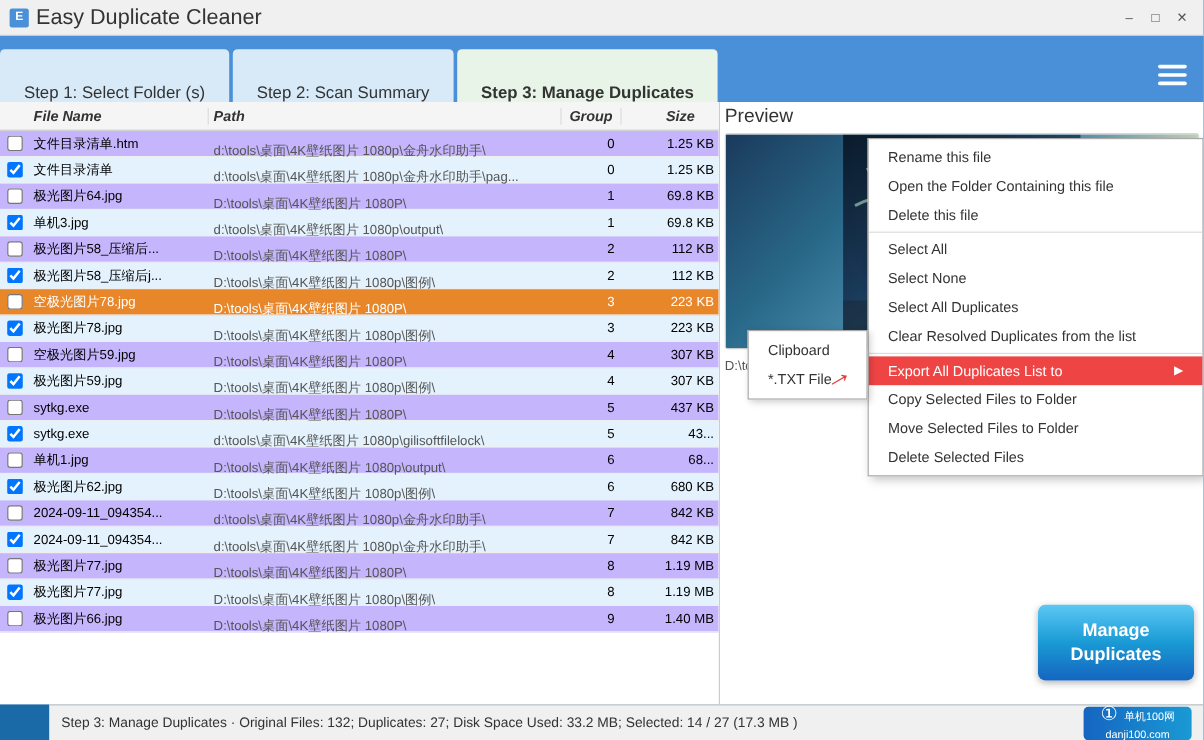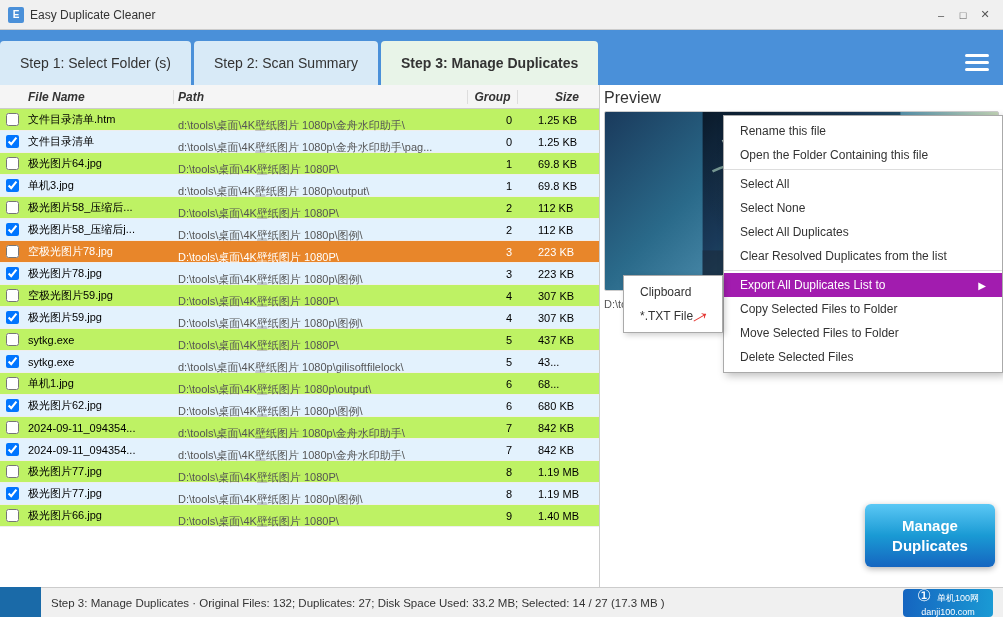--- a/index.html
+++ b/index.html
@@ -8,38 +8,38 @@
     
     .title-bar {
       background: #f0f0f0;
       height: 30px;
       display: flex;
       align-items: center;
       padding: 0 8px;
       border-bottom: 1px solid #ccc;
     }
     .title-bar-icon { width: 16px; height: 16px; margin-right: 6px; background: #4a90d9; border-radius: 2px; display: flex; align-items: center; justify-content: center; color: white; font-size: 10px; font-weight: bold; }
-    .title-bar-title { flex: 1; font-size: 12px; color: #333; }
+    .title-bar-title { flex: 1; font-size: 18px; color: #333; }
     .title-bar-controls { display: flex; gap: 2px; }
     .title-bar-btn { width: 20px; height: 18px; display: flex; align-items: center; justify-content: center; font-size: 11px; cursor: pointer; color: #555; background: transparent; border: none; }
     
     
     .tab-bar {
       background: #4a90d9;
       height: 55px;
       display: flex;
       align-items: flex-end;
       padding: 0 0 0 0;
       gap: 3px;
     }
     .tab {
       height: 44px;
       padding: 0 20px;
       display: flex;
-      align-items: center;
+      align-items: flex-end;
       font-size: 14px;
       font-weight: 500;
       cursor: pointer;
       border-radius: 4px 4px 0 0;
       white-space: nowrap;
     }
     .tab.inactive { background: #d8eaf7; color: #333; }
     .tab.active { background: #e8f4e8; color: #333; font-weight: 600; }
     .tab-menu-btn {
       margin-left: auto;
@@ -96,29 +96,29 @@
     
     .table-body { overflow-y: auto; flex: 1; }
     
     .table-row {
       display: flex;
       align-items: center;
       height: 22px;
       border-bottom: 1px solid #eee;
       font-size: 11px;
     }
-    .table-row.row-even { background: #bef264; }
+    .table-row.row-even { background: #c4b5fd; }
     .table-row.checked-blue { background: #e3f2fd; }
 
     .cell-check { width: 24px; flex-shrink: 0; display: flex; align-items: center; justify-content: center; }
     .cell-check input[type=checkbox] { width: 13px; height: 13px; }
     .cell-name { width: 150px; flex-shrink: 0; padding: 0 4px; overflow: hidden; text-overflow: ellipsis; white-space: nowrap; }
     .cell-path { flex: 1; padding: 0 4px; overflow: hidden; text-overflow: ellipsis; white-space: nowrap; color: #555; margin-top: 12px; }
     .cell-group { width: 50px; flex-shrink: 0; padding: 0 4px; text-align: center; }
-    .cell-size { width: 65px; flex-shrink: 0; padding: 0 4px; }
+    .cell-size { width: 65px; flex-shrink: 0; padding: 0 4px; text-align: right; }
 
     
     .preview-area {
       flex: 1;
       display: flex;
       flex-direction: column;
       padding: 4px;
       position: relative;
       overflow: hidden;
     }
@@ -160,21 +160,21 @@
       z-index: 100;
       padding: 3px 0;
       font-size: 12px;
     }
     .ctx-item {
       padding: 5px 16px;
       cursor: pointer;
       color: #333;
       white-space: nowrap;
     }
-    .ctx-item.highlighted { background: #a21caf; color: white; }
+    .ctx-item.highlighted { background: #ef4444; color: white; }
     .ctx-separator { height: 1px; background: #ddd; margin: 2px 0; }
     .ctx-item.submenu { display: flex; align-items: center; justify-content: space-between; }
     .ctx-arrow { font-size: 10px; }
 
     
     .clipboard-popup {
       position: absolute;
       right: 280px;
       top: 190px;
       background: white;
@@ -508,20 +508,21 @@
 
         <rect y="140" width="200" height="40" fill="#1a2a3a" opacity="0.6"></rect>
       </svg>
     </div>
 
     <div class="preview-path-text">D:\tools\桌...</div>
 
     <div class="context-menu">
       <div class="ctx-item">Rename this file</div>
       <div class="ctx-item">Open the Folder Containing this file</div>
+      <div class="ctx-item">Delete this file</div>
       <div class="ctx-separator"></div>
       <div class="ctx-item">Select All</div>
       <div class="ctx-item">Select None</div>
       <div class="ctx-item">Select All Duplicates</div>
       <div class="ctx-item">Clear Resolved Duplicates from the list</div>
       <div class="ctx-separator"></div>
       <div class="ctx-item submenu highlighted">
         <span>Export All Duplicates List to</span>
         <span class="ctx-arrow">▶</span>
       </div>

